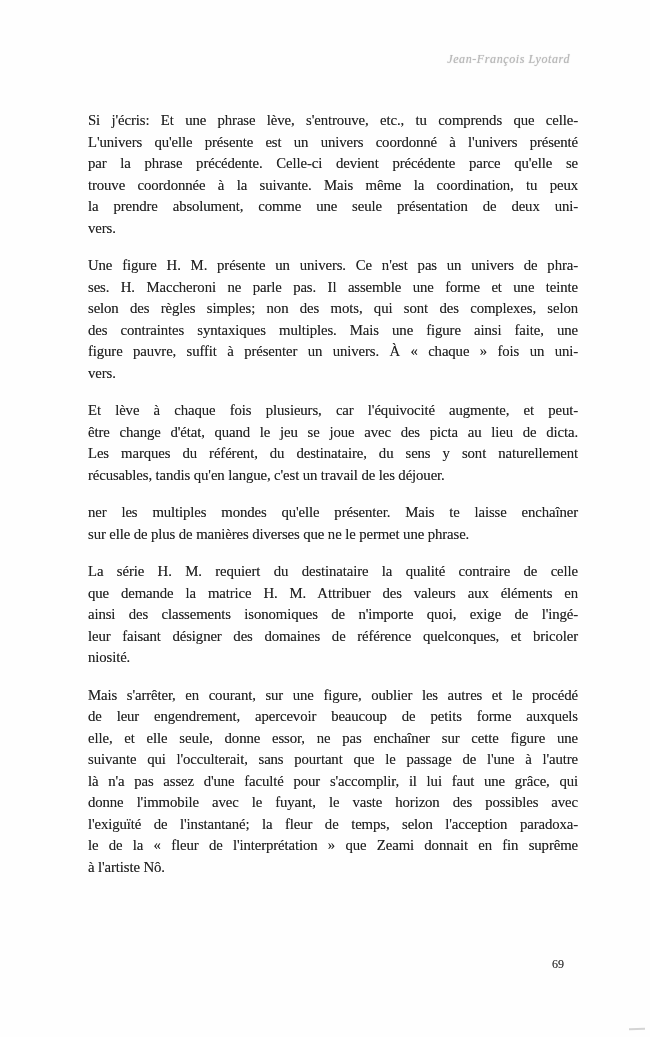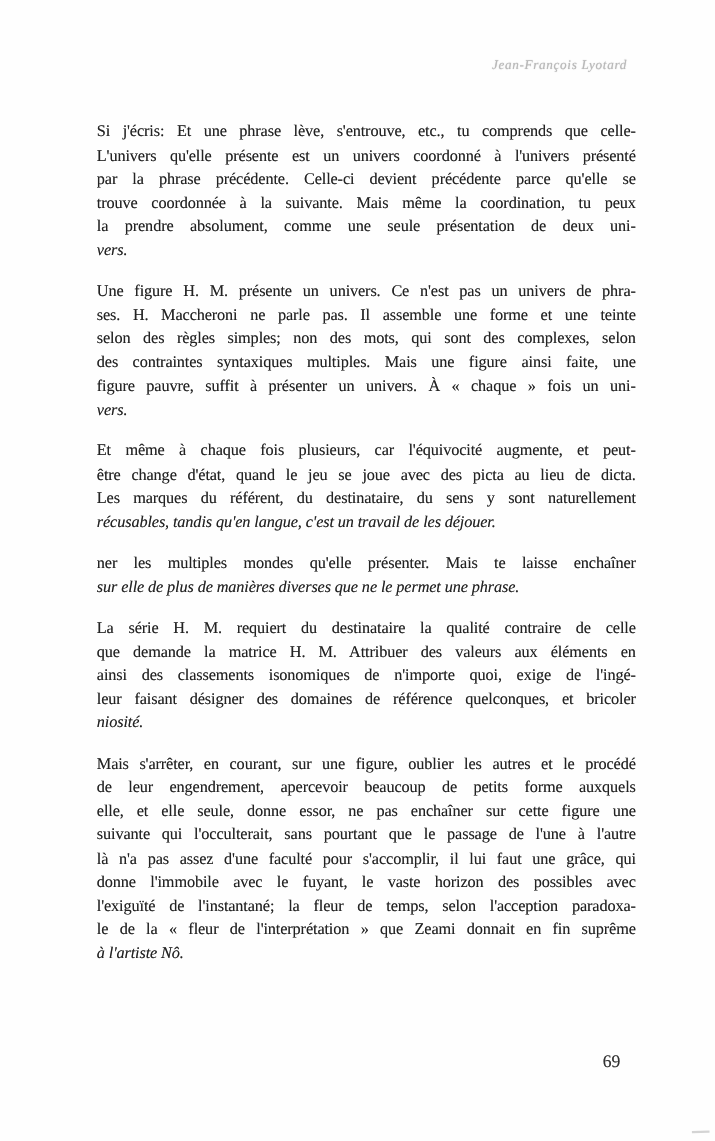--- a/index.html
+++ b/index.html
@@ -41,27 +41,26 @@
   .line {
     height: 21.5px;
     line-height: 21.5px;
     text-align: justify;
     text-align-last: justify;
     white-space: normal;
     overflow: visible;
   }
   .line.last {
     text-align-last: left;
-    font-style: italic;
   }
   .folio {
     position: absolute;
     top: 957px;
     right: 86px;
-    font-size: 16px;
+    font-size: 12px;
     color: #333333;
     text-shadow: 0 0 0.5px rgba(50,50,50,0.5);
   }
   .scan-artifact {
     position: absolute;
     left: 629px;
     top: 1028px;
     width: 16px;
     height: 2px;
     background: #c6c6c6;
@@ -86,21 +85,21 @@
       </div>
       <div class="para">
         <div class="line">Une figure H. M. présente un univers. Ce n'est pas un univers de phra-</div>
         <div class="line">ses. H. Maccheroni ne parle pas. Il assemble une forme et une teinte</div>
         <div class="line">selon des règles simples; non des mots, qui sont des complexes, selon</div>
         <div class="line">des contraintes syntaxiques multiples. Mais une figure ainsi faite, une</div>
         <div class="line">figure pauvre, suffit à présenter un univers. À « chaque » fois un uni-</div>
         <div class="line last">vers.</div>
       </div>
       <div class="para">
-        <div class="line">Et même à chaque fois plusieurs, car l'équivocité augmente, et peut-</div>
+        <div class="line">Et lève à chaque fois plusieurs, car l'équivocité augmente, et peut-</div>
         <div class="line">être change d'état, quand le jeu se joue avec des picta au lieu de dicta.</div>
         <div class="line">Les marques du référent, du destinataire, du sens y sont naturellement</div>
         <div class="line last">récusables, tandis qu'en langue, c'est un travail de les déjouer.</div>
       </div>
       <div class="para">
         <div class="line">ner les multiples mondes qu'elle présenter. Mais te laisse enchaîner</div>
         <div class="line last">sur elle de plus de manières diverses que ne le permet une phrase.</div>
       </div>
       <div class="para">
         <div class="line">La série H. M. requiert du destinataire la qualité contraire de celle</div>

